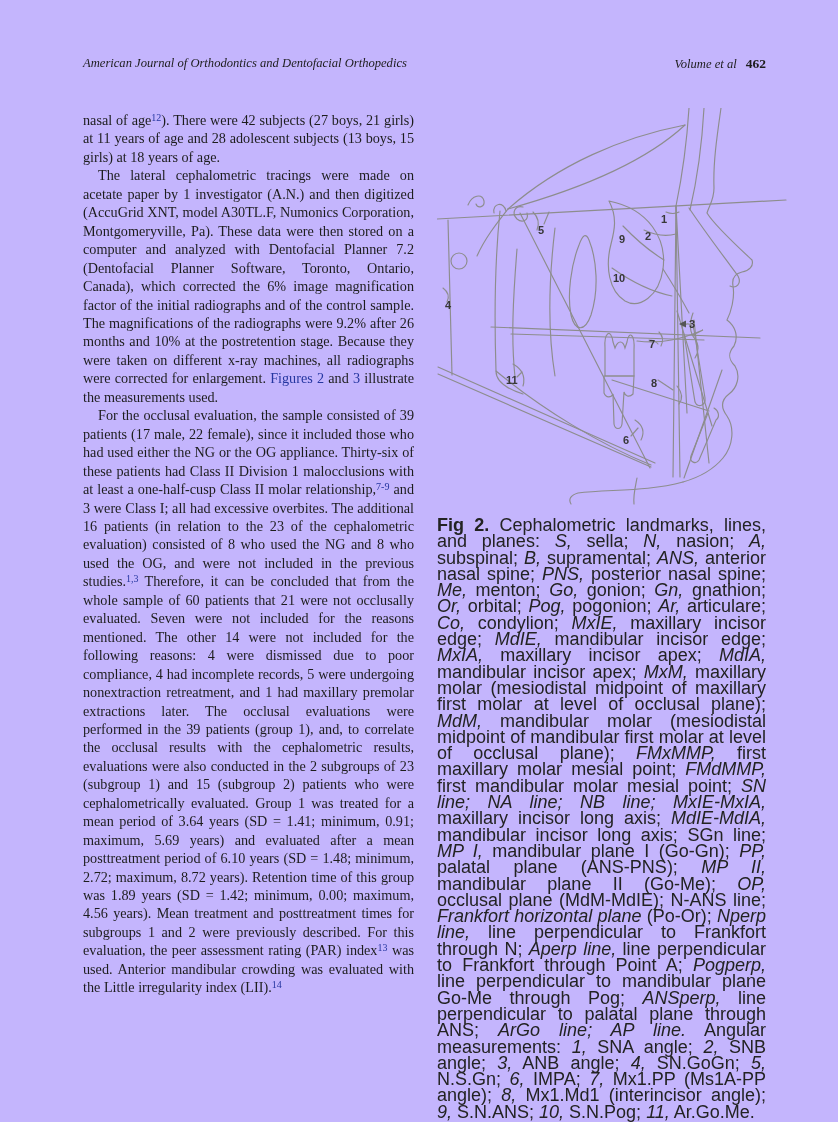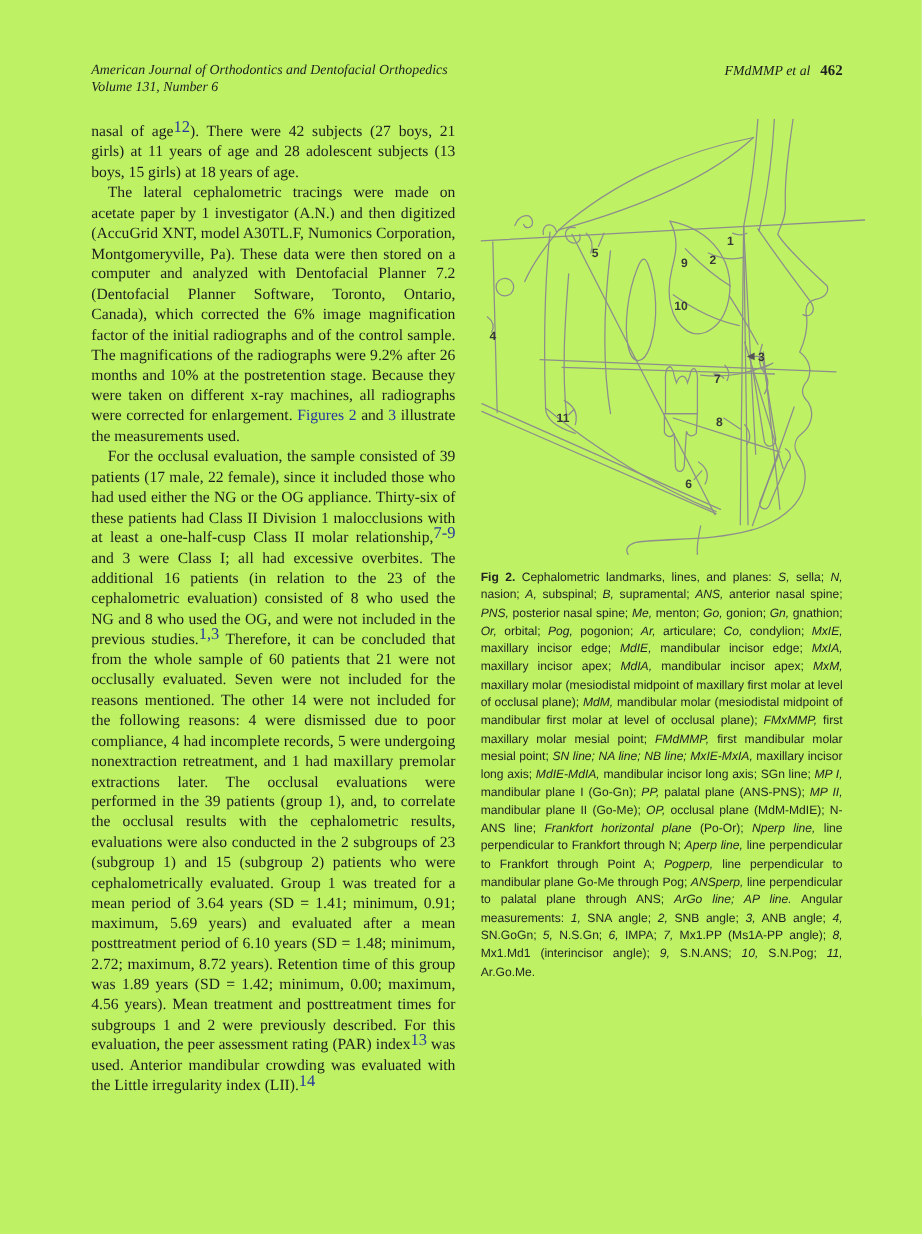--- a/index.html
+++ b/index.html
@@ -5,21 +5,21 @@
   :root{
     --text:#1d1d1d;
     --link:#2536a0;
     --figline:#8d8d8d;
     --label:#383838;
   }
   html,body{margin:0;padding:0;background:#e8e8e8;}
   .page{
     position:relative;
     width:838px;height:1122px;
-    background:#bef264;
+    background:#c4b5fd;
     overflow:hidden;
     font-family:"Liberation Serif", serif;
     color:var(--text);
   }
   
   .header-left{
     position:absolute;left:83px;top:56px;
     font-style:italic;font-size:12.6px;line-height:15.5px;
   }
   .header-right{
@@ -31,57 +31,56 @@
   
   .col-left{
     position:absolute;left:83px;top:111px;width:331px;
   }
   .para{
     font-size:14.2px;line-height:18.45px;text-align:justify;
     margin:0;
   }
   .para.indent{text-indent:15px;}
   sup{
-    font-size:15px;line-height:0;vertical-align:baseline;
+    font-size:10px;line-height:0;vertical-align:baseline;
     position:relative;top:-4.5px;
   }
   .link, sup.suplink{color:var(--link);}
   .i{font-style:italic;}
   .b{font-weight:bold;}
   
   .fig{
     position:absolute;left:437px;top:108px;width:353px;height:398px;
   }
   .fig path, .fig ellipse{fill:none;stroke:var(--figline);stroke-width:1.15;stroke-linecap:round;}
   .fig .arrowfill{fill:#555;stroke:none;}
   .fig text{
     font-family:"Liberation Sans", sans-serif;
     font-weight:bold;font-size:11px;fill:var(--label);
   }
   .caption{
     position:absolute;left:437px;top:517px;width:329px;
     font-family:"Liberation Sans", sans-serif;
-    font-size:11px;line-height:16.3px;text-align:justify;
+    font-size:18px;line-height:16.3px;text-align:justify;
     color:#232323;
   }
   .col-rightpara{
     position:absolute;left:437px;top:953px;width:329px;
   }
 </style>
 </head>
 <body>
 
 <div class="page">
 
   <div class="header-left">
     <div>American Journal of Orthodontics and Dentofacial Orthopedics</div>
-    <div>Volume 131, Number 6</div>
   </div>
   <div class="header-right">
-    <span class="authors">FMdMMP et al</span><span class="pagenum">462</span>
+    <span class="authors">Volume et al</span><span class="pagenum">462</span>
   </div>
 
   <div class="col-left" id="leftcol">
       <div class="para"><span>nasal of age</span><sup class="suplink">12</sup><span>). There were 42 subjects (27 boys, 21 girls) at 11 years of age and 28 adolescent subjects (13 boys, 15 girls) at 18 years of age.</span></div>
       <div class="para indent"><span>The lateral cephalometric tracings were made on acetate paper by 1 investigator (A.N.) and then digitized (AccuGrid XNT, model A30TL.F, Numonics Corporation, Montgomeryville, Pa). These data were then stored on a computer and analyzed with Dentofacial Planner 7.2 (Dentofacial Planner Software, Toronto, Ontario, Canada), which corrected the 6% image magnification factor of the initial radiographs and of the control sample. The magnifications of the radiographs were 9.2% after 26 months and 10% at the postretention stage. Because they were taken on different x-ray machines, all radiographs were corrected for enlargement. </span><span class="link">Figures 2</span><span> and </span><span class="link">3</span><span> illustrate the measurements used.</span></div>
       <div class="para indent"><span>For the occlusal evaluation, the sample consisted of 39 patients (17 male, 22 female), since it included those who had used either the NG or the OG appliance. Thirty-six of these patients had Class II Division 1 malocclusions with at least a one-half-cusp Class II molar relationship,</span><sup class="suplink">7-9</sup><span> and 3 were Class I; all had excessive overbites. The additional 16 patients (in relation to the 23 of the cephalometric evaluation) consisted of 8 who used the NG and 8 who used the OG, and were not included in the previous studies.</span><sup class="suplink">1,3</sup><span> Therefore, it can be concluded that from the whole sample of 60 patients that 21 were not occlusally evaluated. Seven were not included for the reasons mentioned. The other 14 were not included for the following reasons: 4 were dismissed due to poor compliance, 4 had incomplete records, 5 were undergoing nonextraction retreatment, and 1 had maxillary premolar extractions later. The occlusal evaluations were performed in the 39 patients (group 1), and, to correlate the occlusal results with the cephalometric results, evaluations were also conducted in the 2 subgroups of 23 (subgroup 1) and 15 (subgroup 2) patients who were cephalometrically evaluated. Group 1 was treated for a mean period of 3.64 years (SD = 1.41; minimum, 0.91; maximum, 5.69 years) and evaluated after a mean posttreatment period of 6.10 years (SD = 1.48; minimum, 2.72; maximum, 8.72 years). Retention time of this group was 1.89 years (SD = 1.42; minimum, 0.00; maximum, 4.56 years). Mean treatment and posttreatment times for subgroups 1 and 2 were previously described. For this evaluation, the peer assessment rating (PAR) index</span><sup class="suplink">13</sup><span> was used. Anterior mandibular crowding was evaluated with the Little irregularity index (LII).</span><sup class="suplink">14</sup></div>
     </div>
 
   <svg class="fig" viewBox="0 0 353 398" aria-label="cephalometric tracing">
     <g>

